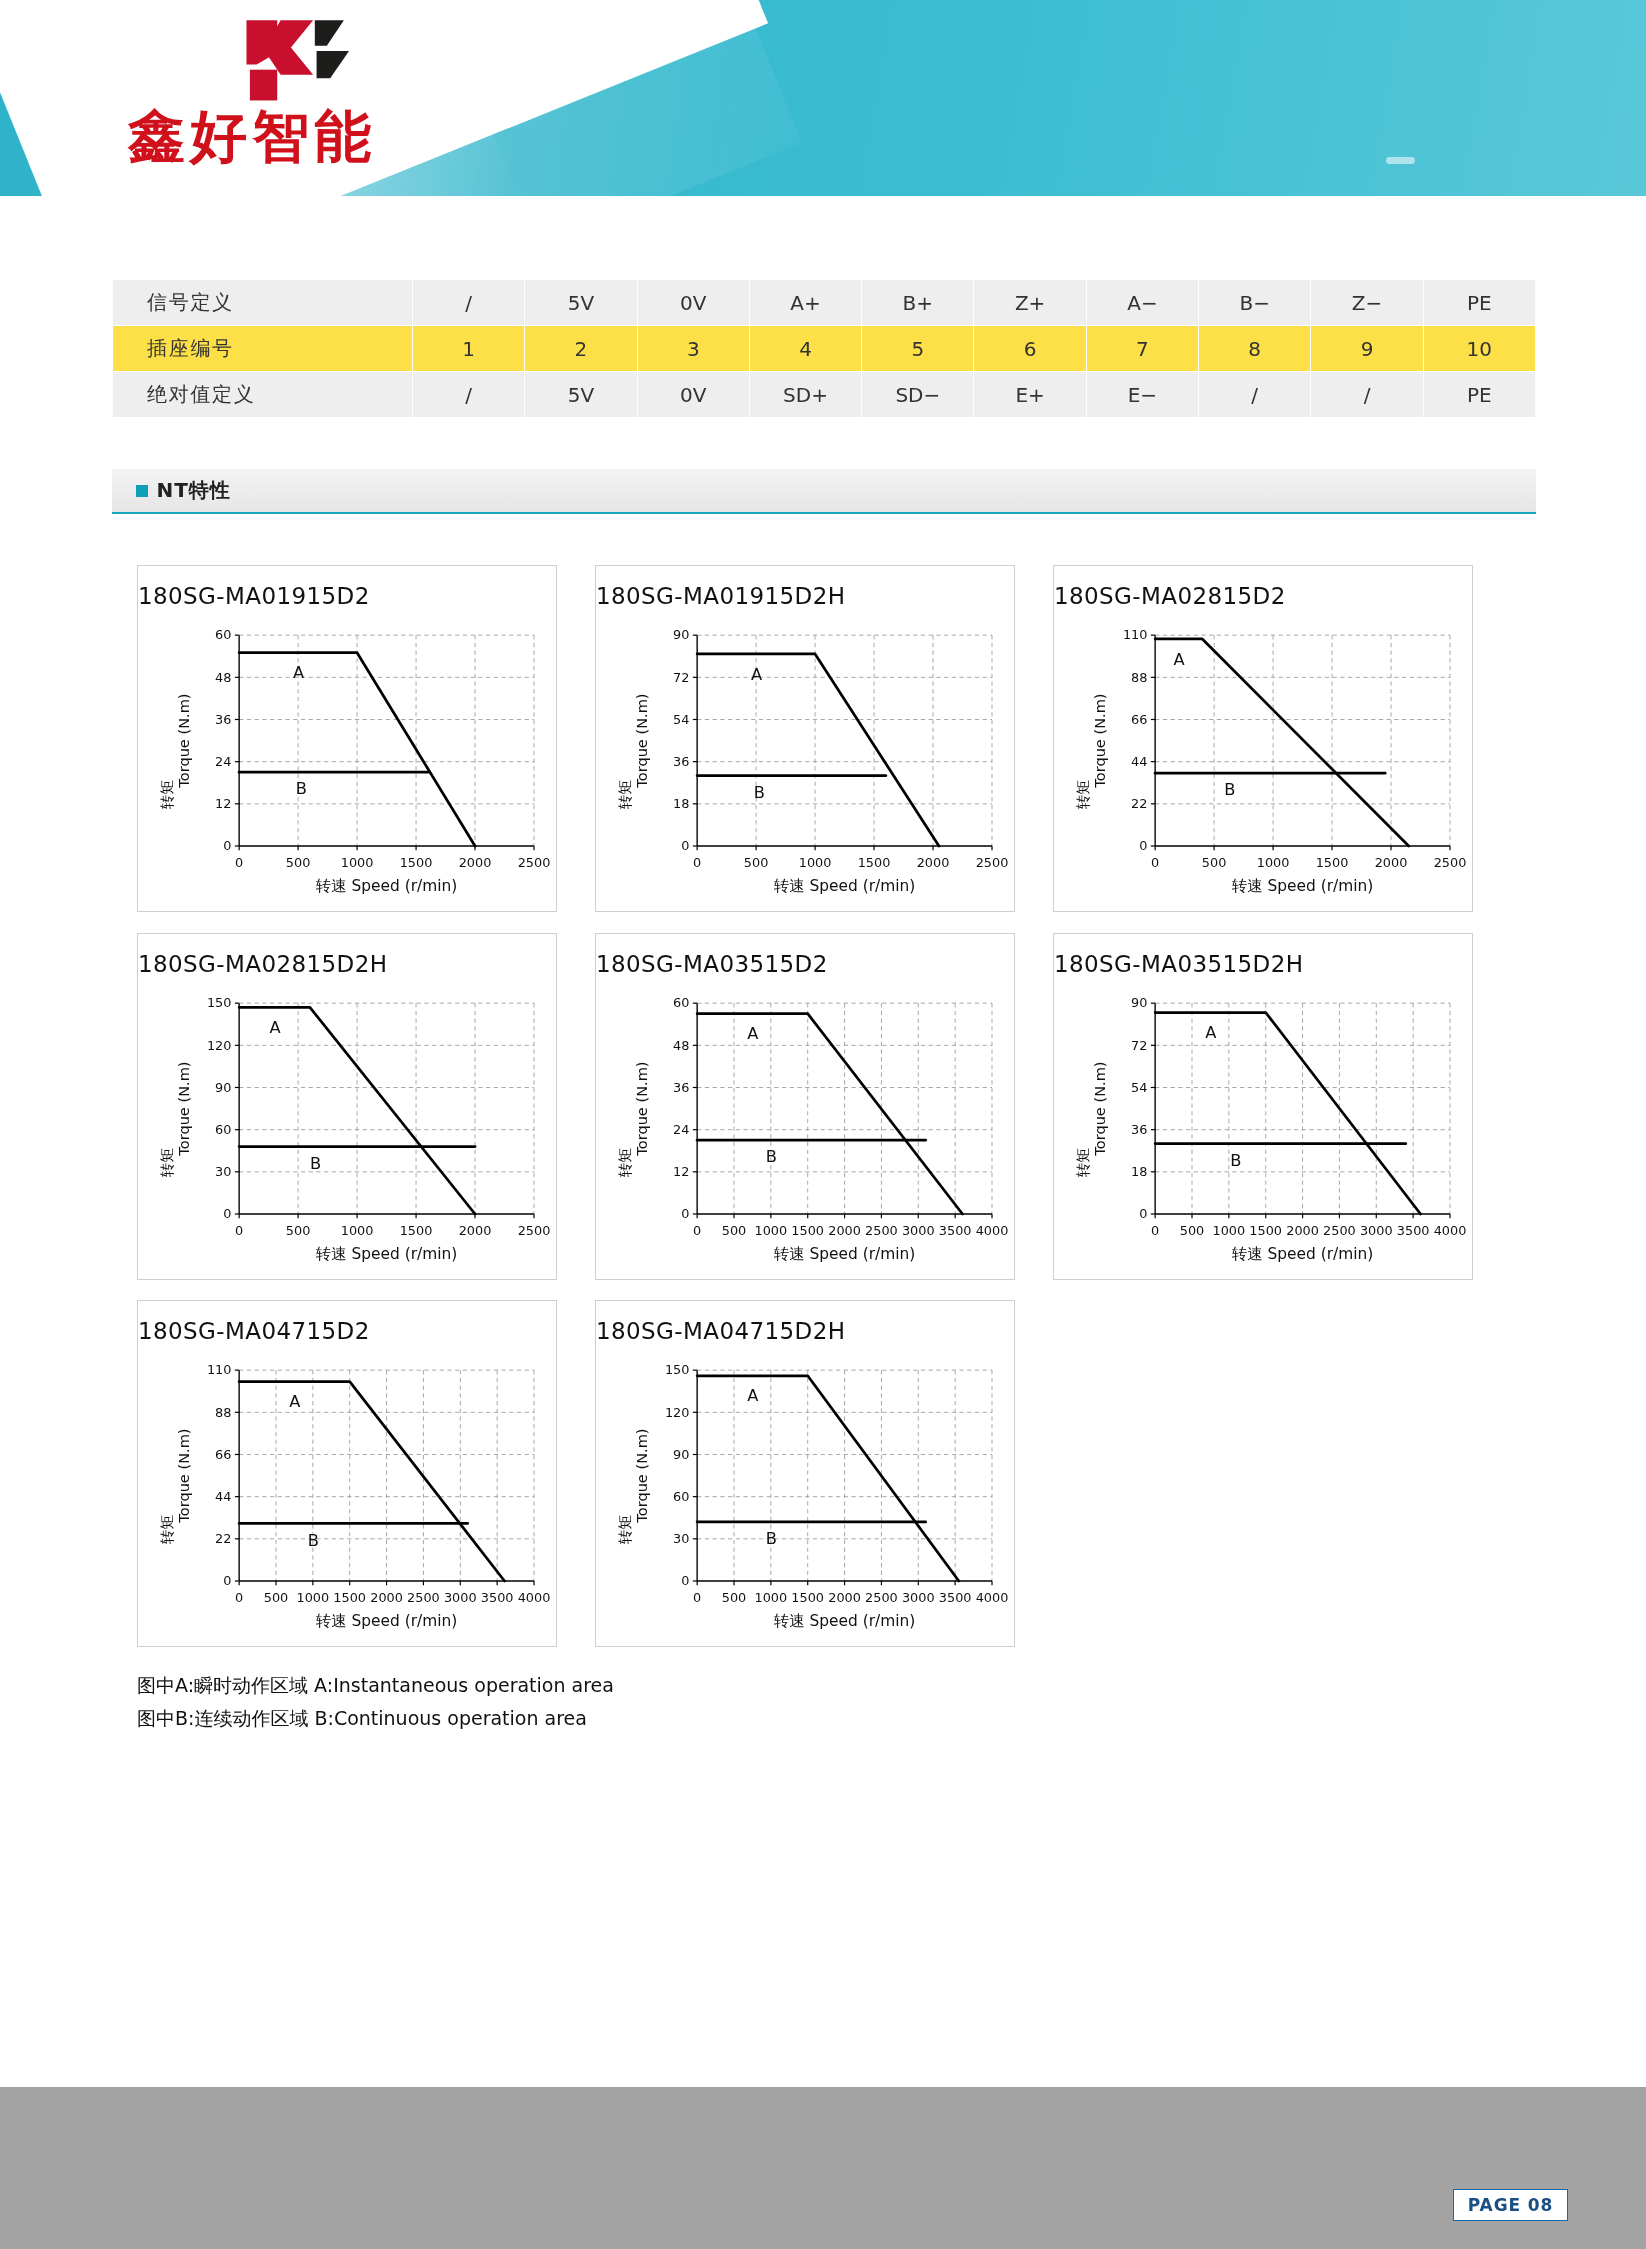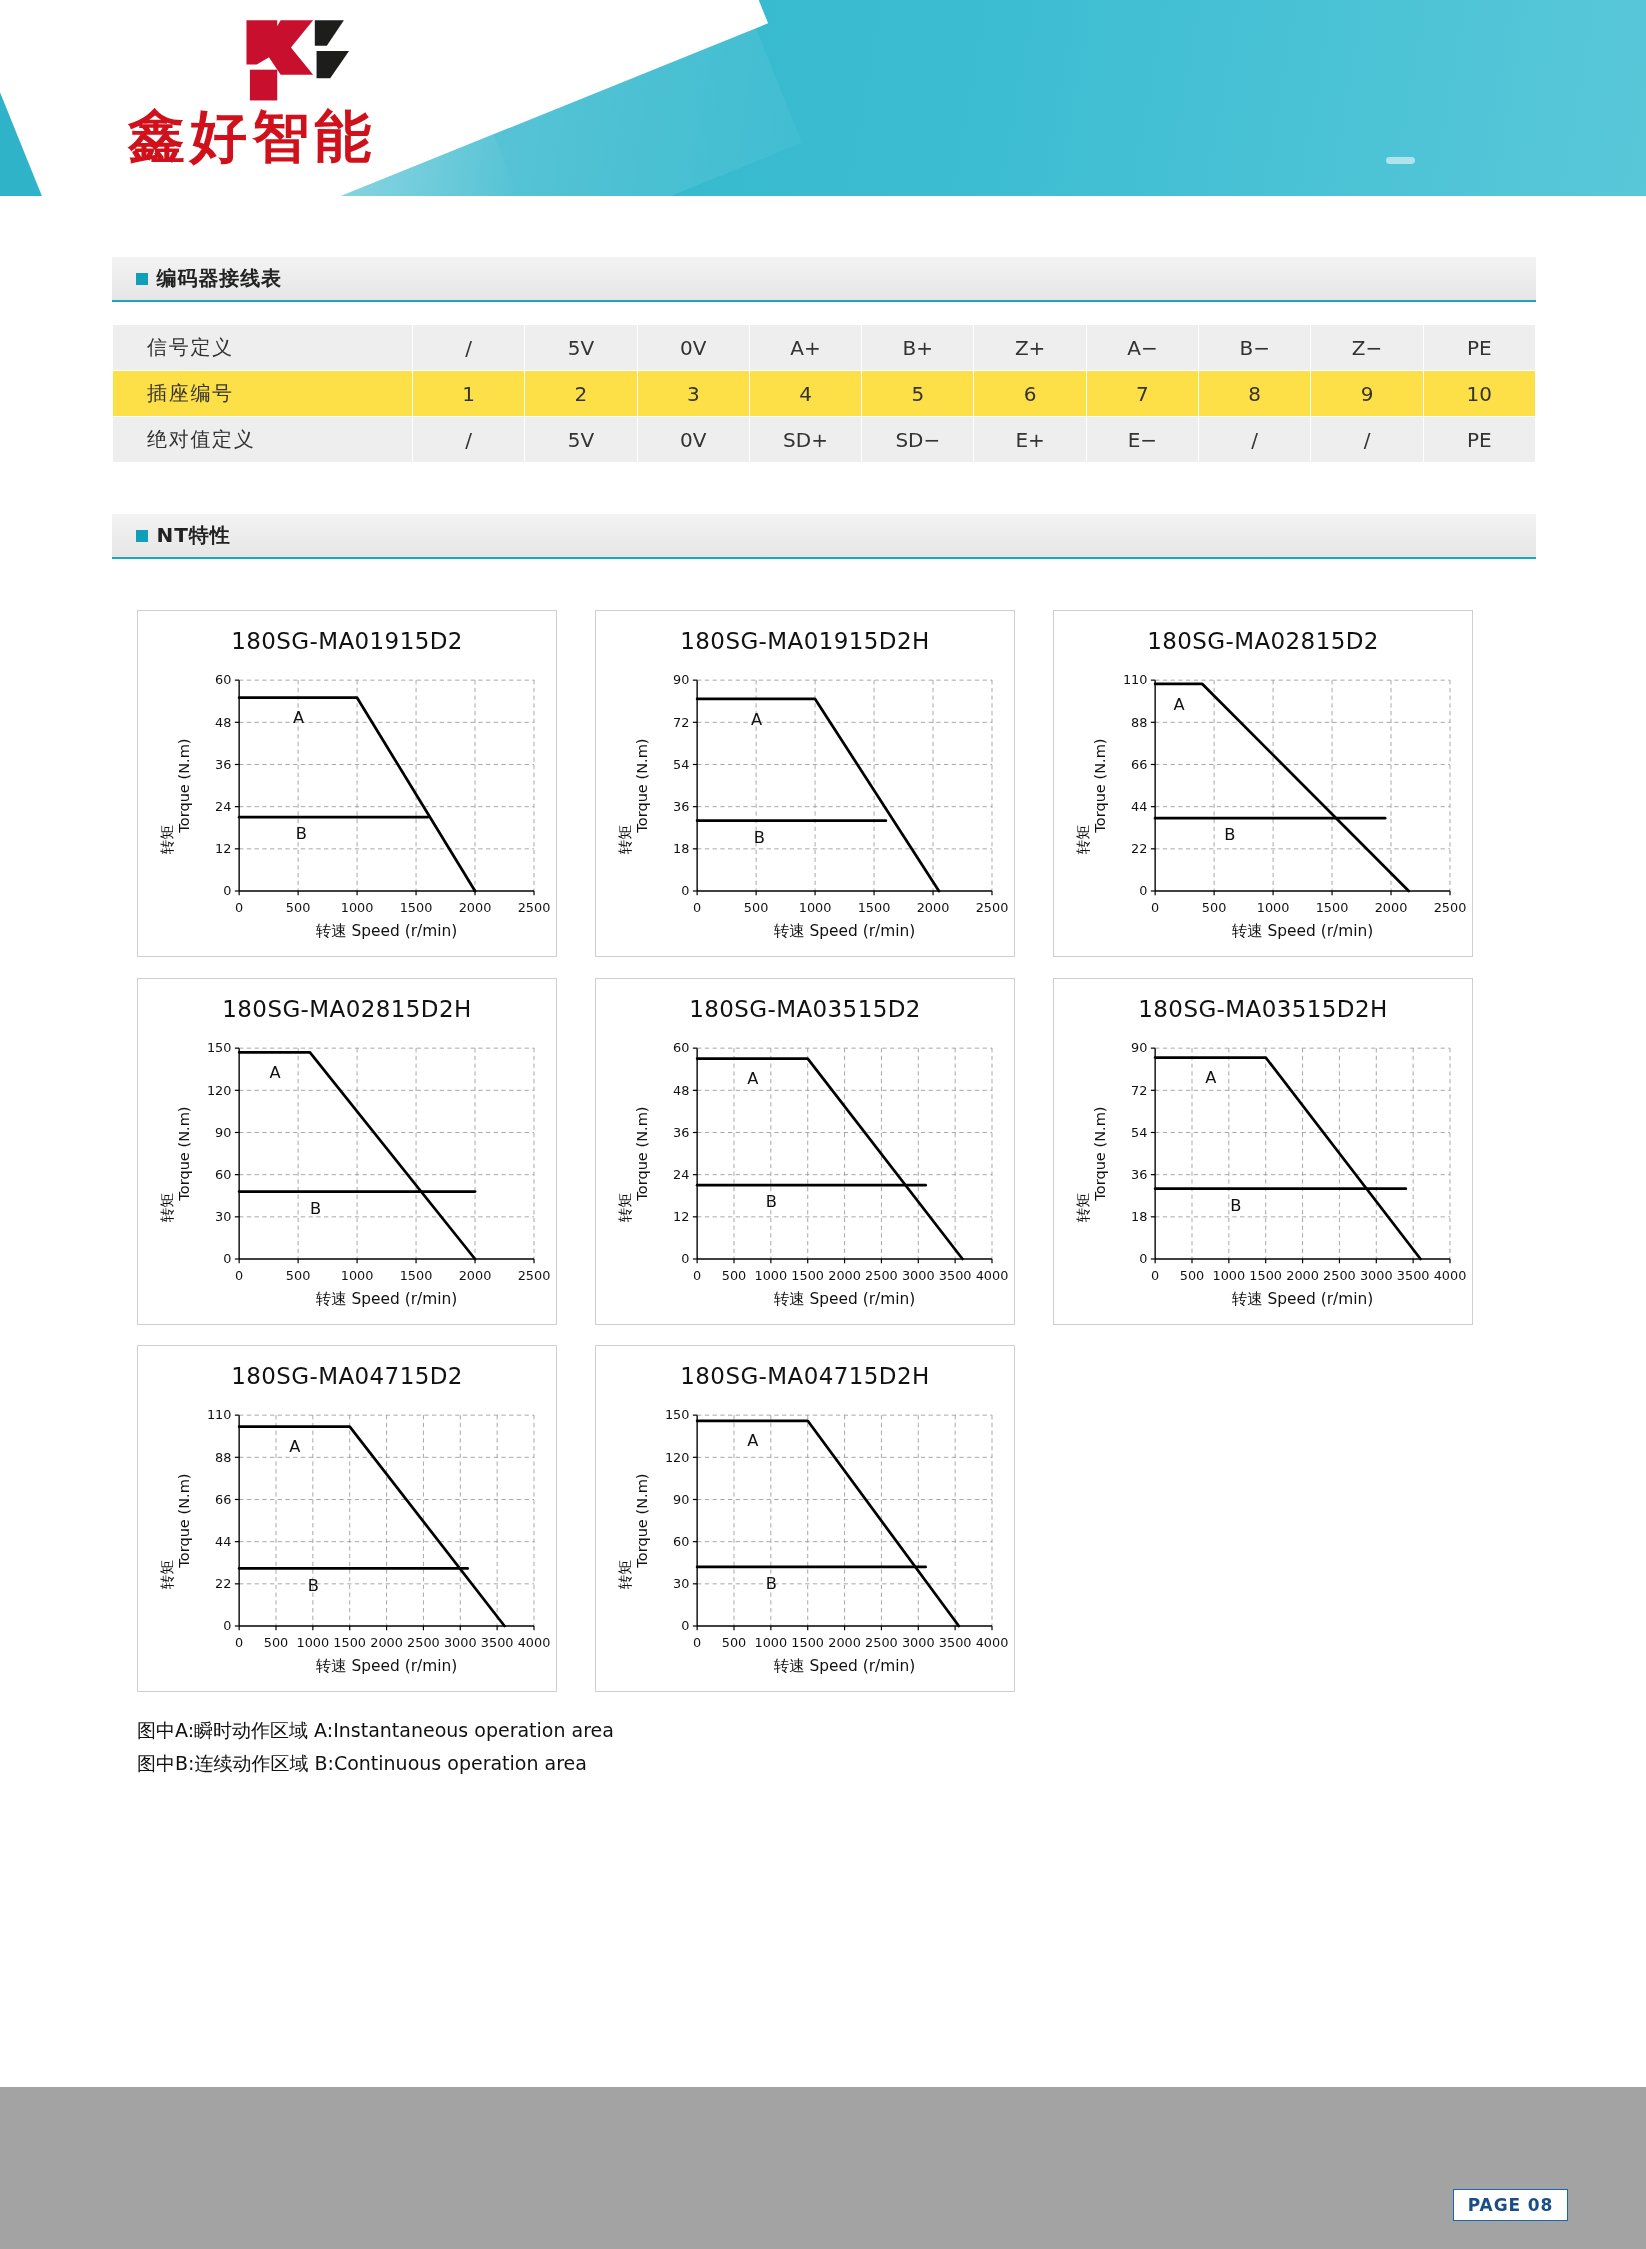--- a/index.html
+++ b/index.html
@@ -152,21 +152,20 @@
     margin-bottom: 20.6px;
   }
   .chart-card {
     width: 420px;
     height: 347px;
     border: 0.9px solid #cfcfcf;
     background: #fff;
     position: relative;
   }
   .chart-title {
-    text-align: center;
     font-size: 23px;
     color: #111;
     font-family: "DejaVu Sans", "Liberation Sans", sans-serif;
     margin-top: 17px;
     letter-spacing: 0.4px;
   }
   .chart-area {
     position: absolute;
     left: 0; top: 50px;
     width: 420px; height: 292px;
@@ -221,24 +220,20 @@
         <polygon points="100,42 138,42 116,74 100,74" fill="#1d1d1b"></polygon>
         <polygon points="22,64 54,64 54,100 22,100" fill="#c8102e"></polygon>
       </svg>
     </div>
     <div class="logo-text">鑫好智能</div>
   </div>
 </div>
 
 <div class="content">
 
-  <div class="section-title-bar">
-    <span class="sq"></span>
-    <span class="txt">编码器接线表</span>
-  </div>
 
   <table class="enc-table">
     <tbody>
         <tr>
       <td class="rowhead">信号定义</td>
       <td>/</td>
       <td>5V</td>
       <td>0V</td>
       <td>A+</td>
       <td>B+</td>

